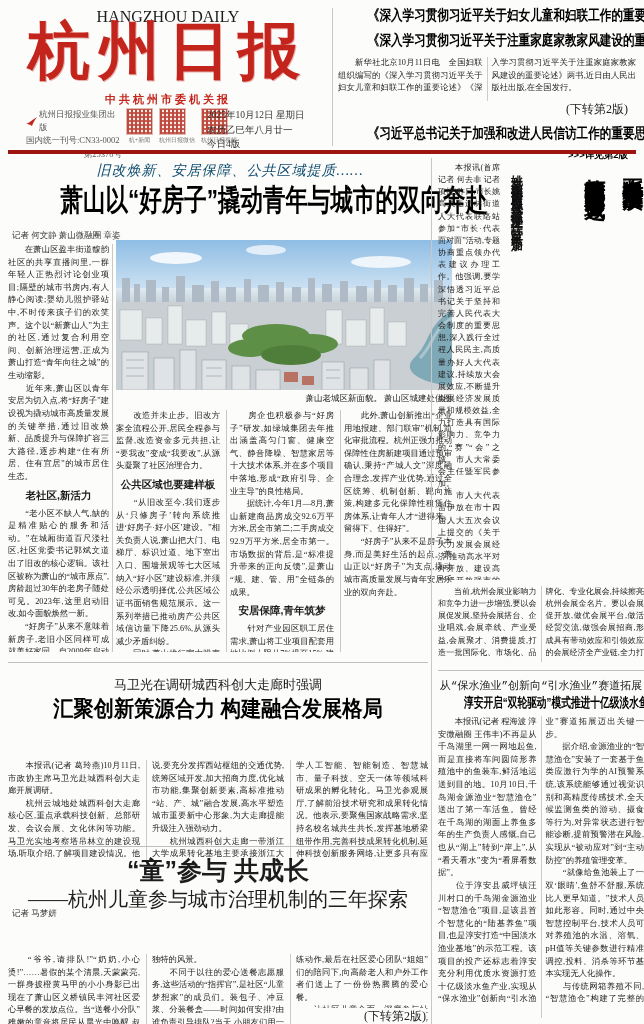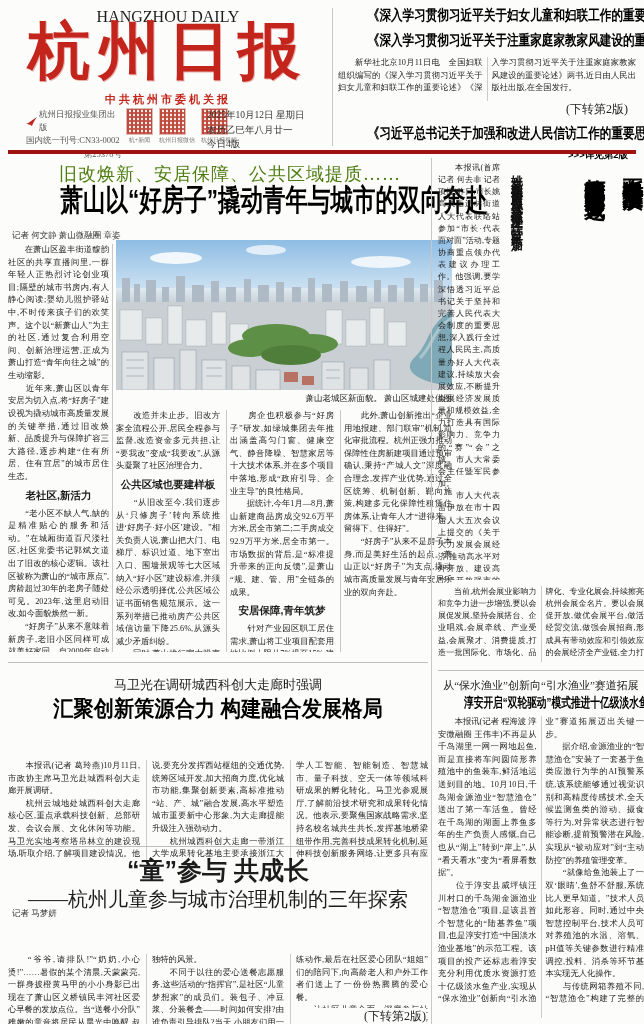--- a/index.html
+++ b/index.html
@@ -16,21 +16,21 @@
   .mast-organ{font-size:11px;font-weight:700;color:#c3251c;letter-spacing:3px;}
   .pubtxt{font-size:8.5px;color:#555;line-height:1.55;}
   .datetxt{font-size:9.5px;color:#333;line-height:1.55;}
   .qr{width:25px;height:25px;border:1px solid #e0b9b2;
       background:repeating-linear-gradient(0deg,rgba(191,74,62,.85) 0 2px,transparent 2px 4px),
                  repeating-linear-gradient(90deg,#bf4a3e 0 2px,#f7ece8 2px 4px);}
   .qrcap{font-size:6px;color:#777;text-align:center;margin-top:1px;}
   .bignews{font-size:14.5px;font-weight:900;white-space:nowrap;transform:scaleX(.80);
            transform-origin:center;font-family:"Liberation Sans",sans-serif;color:#000;}
   .coltext{font-size:8.3px;line-height:1.52;text-align:justify;white-space:pre-line;color:#222;overflow:hidden;}
-  .kicker{font-size:18px;color:#4d7c0f;letter-spacing:1px;}
+  .kicker{font-size:14px;color:#0c4a6e;letter-spacing:1px;font-style:italic;}
   .mainhead{font-size:30px;font-weight:900;white-space:nowrap;transform:scaleX(.75);transform-origin:center;
             font-family:"Liberation Sans",sans-serif;color:#000;letter-spacing:0;}
   .byline{font-size:8.5px;color:#333;}
   .subhead{font-size:10.5px;font-weight:900;text-align:center;margin:5px 0;font-family:"Liberation Sans",sans-serif;}
   .caption{font-size:8.5px;color:#222;}
   .vhead-wrap{display:flex;flex-direction:row-reverse;justify-content:flex-start;gap:16px;}
   .vline{writing-mode:vertical-rl;font-size:21px;font-weight:900;letter-spacing:1px;
          font-family:"Liberation Sans",sans-serif;color:#000;line-height:1.05;}
   .vsub{writing-mode:vertical-rl;font-size:12px;font-weight:700;letter-spacing:2.5px;
         font-family:"Liberation Sans",sans-serif;color:#111;}
@@ -240,21 +240,21 @@
 
   <div class="hdiv" style="left:8px;top:662px;width:420px;"></div>
   <div class="abs center" style="left:8px;top:676px;width:420px;font-size:13px;">马卫光在调研城西科创大走廊时强调</div>
   <div class="abs center midhead" style="left:8px;top:694px;width:420px;">汇聚创新策源合力 构建融合发展格局</div>
   <div class="abs coltext cols3" style="left:8px;top:728px;width:420px;height:110px;">　　本报讯(记者 葛玲燕)10月11日,市政协主席马卫光赴城西科创大走廊开展调研。
 　　杭州云城地处城西科创大走廊核心区,重点承载科技创新、总部研发、会议会展、文化休闲等功能。马卫光实地考察塔吊林立的建设现场,听取介绍,了解项目建设情况。他说,要充分发挥西站枢纽的交通优势,统筹区域开发,加大招商力度,优化城市功能,集聚创新要素,高标准推动“站、产、城”融合发展,高水平塑造城市重要新中心形象,为大走廊提能升级注入强劲动力。
 　　杭州城西科创大走廊一带浙江大学成果转化基地主要承接浙江大学人工智能、智能制造、智慧城市、量子科技、空天一体等领域科研成果的孵化转化。马卫光参观展厅,了解前沿技术研究和成果转化情况。他表示,要聚焦国家战略需求,坚持名校名城共生共长,发挥基地桥梁纽带作用,完善科技成果转化机制,延伸科技创新服务网络,让更多具有应用前景的原创成果高效转化为高质量发展的现实生产力。
 　　调研中,马卫光强调,城西科创大走廊是全省创新发展的主引擎,要汇聚创新策源合力,构建融合发展格局,加快打造面向世界、引领未来、服务全国、带动全省的创新策源地,营造更优创新创业生态,为杭州高质量发展贡献更多力量。</div>
 
   <div class="hdiv" style="left:438px;top:670px;width:206px;"></div>
-  <div class="abs center" style="left:438px;top:678px;width:206px;font-size:11px;">从“保水渔业”创新向“引水渔业”赛道拓展</div>
+  <div class="abs center" style="left:438px;top:678px;width:206px;font-size:11px;font-family:Liberation Mono, monospace;">从“保水渔业”创新向“引水渔业”赛道拓展</div>
   <div class="abs center smallhead" style="left:434px;top:694px;width:214px;">淳安开启“双轮驱动”模式推进十亿级淡水鱼产业</div>
   <div class="abs coltext cols2" style="left:438px;top:716px;width:206px;height:302px;">　　本报讯(记者 程海波 淳安微融圈 王伟丰)不再是从千岛湖里一网一网地起鱼,而是直接将车间圆筒形养殖池中的鱼装车,鲜活地运送到目的地。10月10日,千岛湖金源渔业“智慧渔仓”送出了第一车活鱼。曾经在千岛湖的湖面上养鱼多年的生产负责人感慨,自己也从“湖上”转到“岸上”,从“看天看水”变为“看屏看数据”。
 　　位于淳安县威坪镇汪川村口的千岛湖金源渔业“智慧渔仓”项目,是该县首个智慧化的“陆基养鱼”项目,也是淳安打造“中国淡水渔业基地”的示范工程。该项目的投产还标志着淳安充分利用优质水资源打造十亿级淡水鱼产业,实现从“保水渔业”创新向“引水渔业”赛道拓展迈出关键一步。
 　　据介绍,金源渔业的“智慧渔仓”安装了一套基于鱼类应激行为学的AI预警系统,该系统能够通过视觉识别和高精度传感技术,全天候监测鱼类的游动、摄食等行为,对异常状态进行智能诊断,提前预警潜在风险,实现从“被动应对”到“主动防控”的养殖管理变革。
 　　“就像给鱼池装上了一双‘眼睛’,鱼舒不舒服,系统比人更早知道。”技术人员如此形容。同时,通过中央智慧控制平台,技术人员可对养殖池的水温、溶氧、pH值等关键参数进行精准调控,投料、消杀等环节基本实现无人化操作。
 　　与传统网箱养殖不同,“智慧渔仓”构建了完整的循环水处理系统,养殖水体经过“原水处理—循环净化—尾水处理”的全流程净化,从源头上避免了传统网箱养殖可能造成的水体富营养化风险,实现了生态保护与产业发展的双赢。
 　　“目前,淳安在建和正在规划的陆基养鱼项目有7个,总面积在1500亩左右,这些项目全部投产后,预计产量会比现在增加1万吨。”淳安县农业农村局渔业产业发展中心负责人方飞说,淳安已将渔业“上岸”列入渔业产业发展的重点工作计划,这座“智慧渔仓”作为先行试点项目,其技术路径和运营模式将为后续推进“引水渔业”积累重要经验,预计仅此一项可为村集体带来近500万元的年经营性收入。</div>
 
   <div class="hdiv" style="left:8px;top:846px;width:420px;"></div>
   <div class="abs center" style="left:8px;top:854px;width:420px;font-size:25px;font-weight:900;font-family:'Liberation Sans',sans-serif;">“童”参与 共成长</div>

